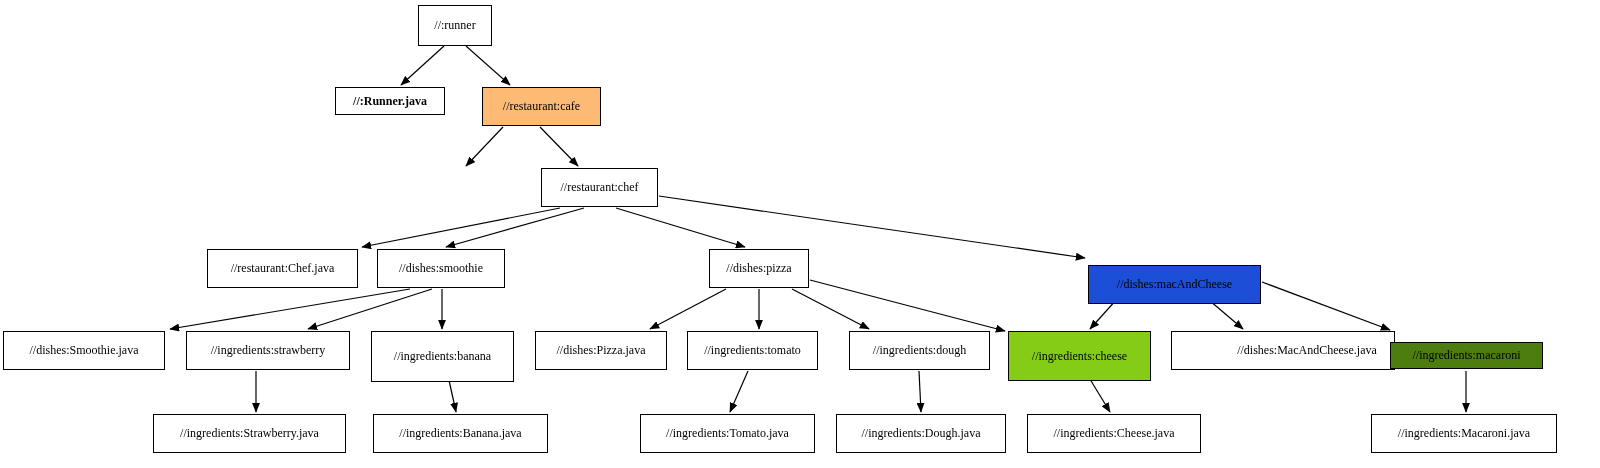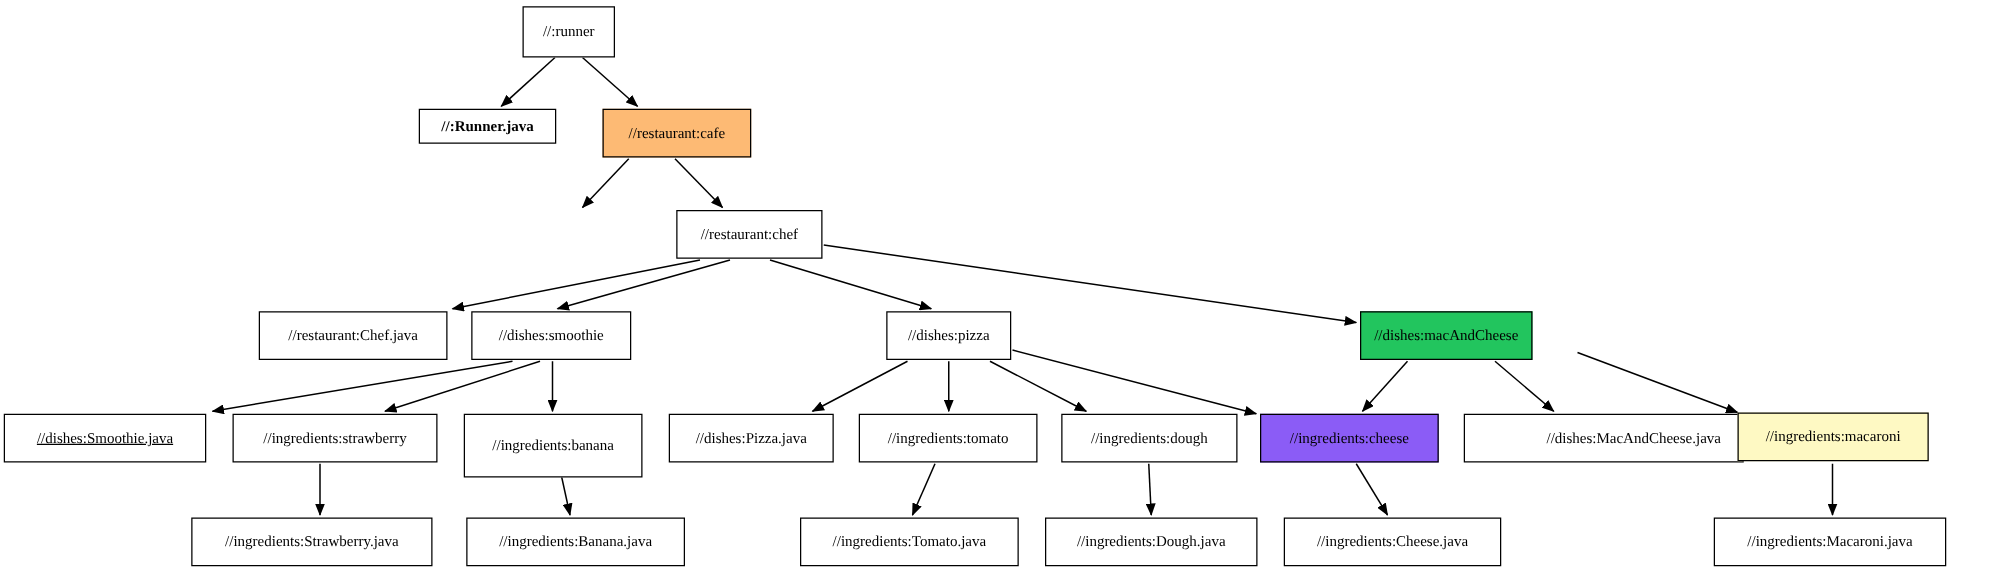--- a/index.html
+++ b/index.html
@@ -105,48 +105,48 @@
       </div>
       <div class="graph-node" style="left: 207px; top: 249px; width: 151px; height: 39px; background: rgb(255, 255, 255); border-color: rgb(0, 0, 0);">
         <span class="node-label">//restaurant:Chef.java</span>
       </div>
       <div class="graph-node" style="left: 377px; top: 249px; width: 128px; height: 39px; background: rgb(255, 255, 255); border-color: rgb(0, 0, 0);">
         <span class="node-label">//dishes:smoothie</span>
       </div>
       <div class="graph-node" style="left: 709px; top: 249px; width: 100px; height: 39px; background: rgb(255, 255, 255); border-color: rgb(0, 0, 0);">
         <span class="node-label">//dishes:pizza</span>
       </div>
-      <div class="graph-node" style="left: 1088px; top: 249px; width: 138px; height: 39px; background: #22c55e; border-color: rgb(0, 0, 0);">
+      <div class="graph-node" style="left: 1088px; top: 265px; width: 173px; height: 39px; background: #1d4ed8; border-color: rgb(0, 0, 0);">
         <span class="node-label">//dishes:macAndCheese</span>
       </div>
-      <div class="graph-node" style="left: 3px; top: 331px; width: 162px; height: 39px; background: rgb(255, 255, 255); border-color: rgb(0, 0, 0); text-decoration: underline;">
+      <div class="graph-node" style="left: 3px; top: 331px; width: 162px; height: 39px; background: rgb(255, 255, 255); border-color: rgb(0, 0, 0);">
         <span class="node-label">//dishes:Smoothie.java</span>
       </div>
       <div class="graph-node" style="left: 186px; top: 331px; width: 164px; height: 39px; background: rgb(255, 255, 255); border-color: rgb(0, 0, 0);">
         <span class="node-label">//ingredients:strawberry</span>
       </div>
       <div class="graph-node" style="left: 371px; top: 331px; width: 143px; height: 51px; background: rgb(255, 255, 255); border-color: rgb(0, 0, 0);">
         <span class="node-label">//ingredients:banana</span>
       </div>
       <div class="graph-node" style="left: 535px; top: 331px; width: 132px; height: 39px; background: rgb(255, 255, 255); border-color: rgb(0, 0, 0);">
         <span class="node-label">//dishes:Pizza.java</span>
       </div>
-      <div class="graph-node" style="left: 687px; top: 331px; width: 143px; height: 39px; background: rgb(255, 255, 255); border-color: rgb(0, 0, 0);">
+      <div class="graph-node" style="left: 687px; top: 331px; width: 131px; height: 39px; background: rgb(255, 255, 255); border-color: rgb(0, 0, 0);">
         <span class="node-label">//ingredients:tomato</span>
       </div>
       <div class="graph-node" style="left: 849px; top: 331px; width: 141px; height: 39px; background: rgb(255, 255, 255); border-color: rgb(0, 0, 0); text-align: right;">
         <span class="node-label">//ingredients:dough</span>
       </div>
-      <div class="graph-node" style="left: 1008px; top: 331px; width: 143px; height: 39px; background: #8b5cf6; border-color: rgb(0, 0, 0);">
+      <div class="graph-node" style="left: 1008px; top: 331px; width: 143px; height: 50px; background: #84cc16; border-color: rgb(0, 0, 0);">
         <span class="node-label">//ingredients:cheese</span>
       </div>
       <div class="graph-node" style="left: 1171px; top: 331px; width: 224px; height: 39px; background: rgb(255, 255, 255); border-color: rgb(0, 0, 0); padding-left: 48px;">
         <span class="node-label">//dishes:MacAndCheese.java</span>
       </div>
-      <div class="graph-node" style="left: 1390px; top: 330px; width: 153px; height: 39px; background: #fef9c3; border-color: rgb(0, 0, 0);">
+      <div class="graph-node" style="left: 1390px; top: 342px; width: 153px; height: 27px; background: #4d7c0f; border-color: rgb(0, 0, 0);">
         <span class="node-label">//ingredients:macaroni</span>
       </div>
       <div class="graph-node" style="left: 153px; top: 414px; width: 193px; height: 39px; background: rgb(255, 255, 255); border-color: rgb(0, 0, 0);">
         <span class="node-label">//ingredients:Strawberry.java</span>
       </div>
       <div class="graph-node" style="left: 373px; top: 414px; width: 175px; height: 39px; background: rgb(255, 255, 255); border-color: rgb(0, 0, 0);">
         <span class="node-label">//ingredients:Banana.java</span>
       </div>
       <div class="graph-node" style="left: 640px; top: 414px; width: 175px; height: 39px; background: rgb(255, 255, 255); border-color: rgb(0, 0, 0);">
         <span class="node-label">//ingredients:Tomato.java</span>

